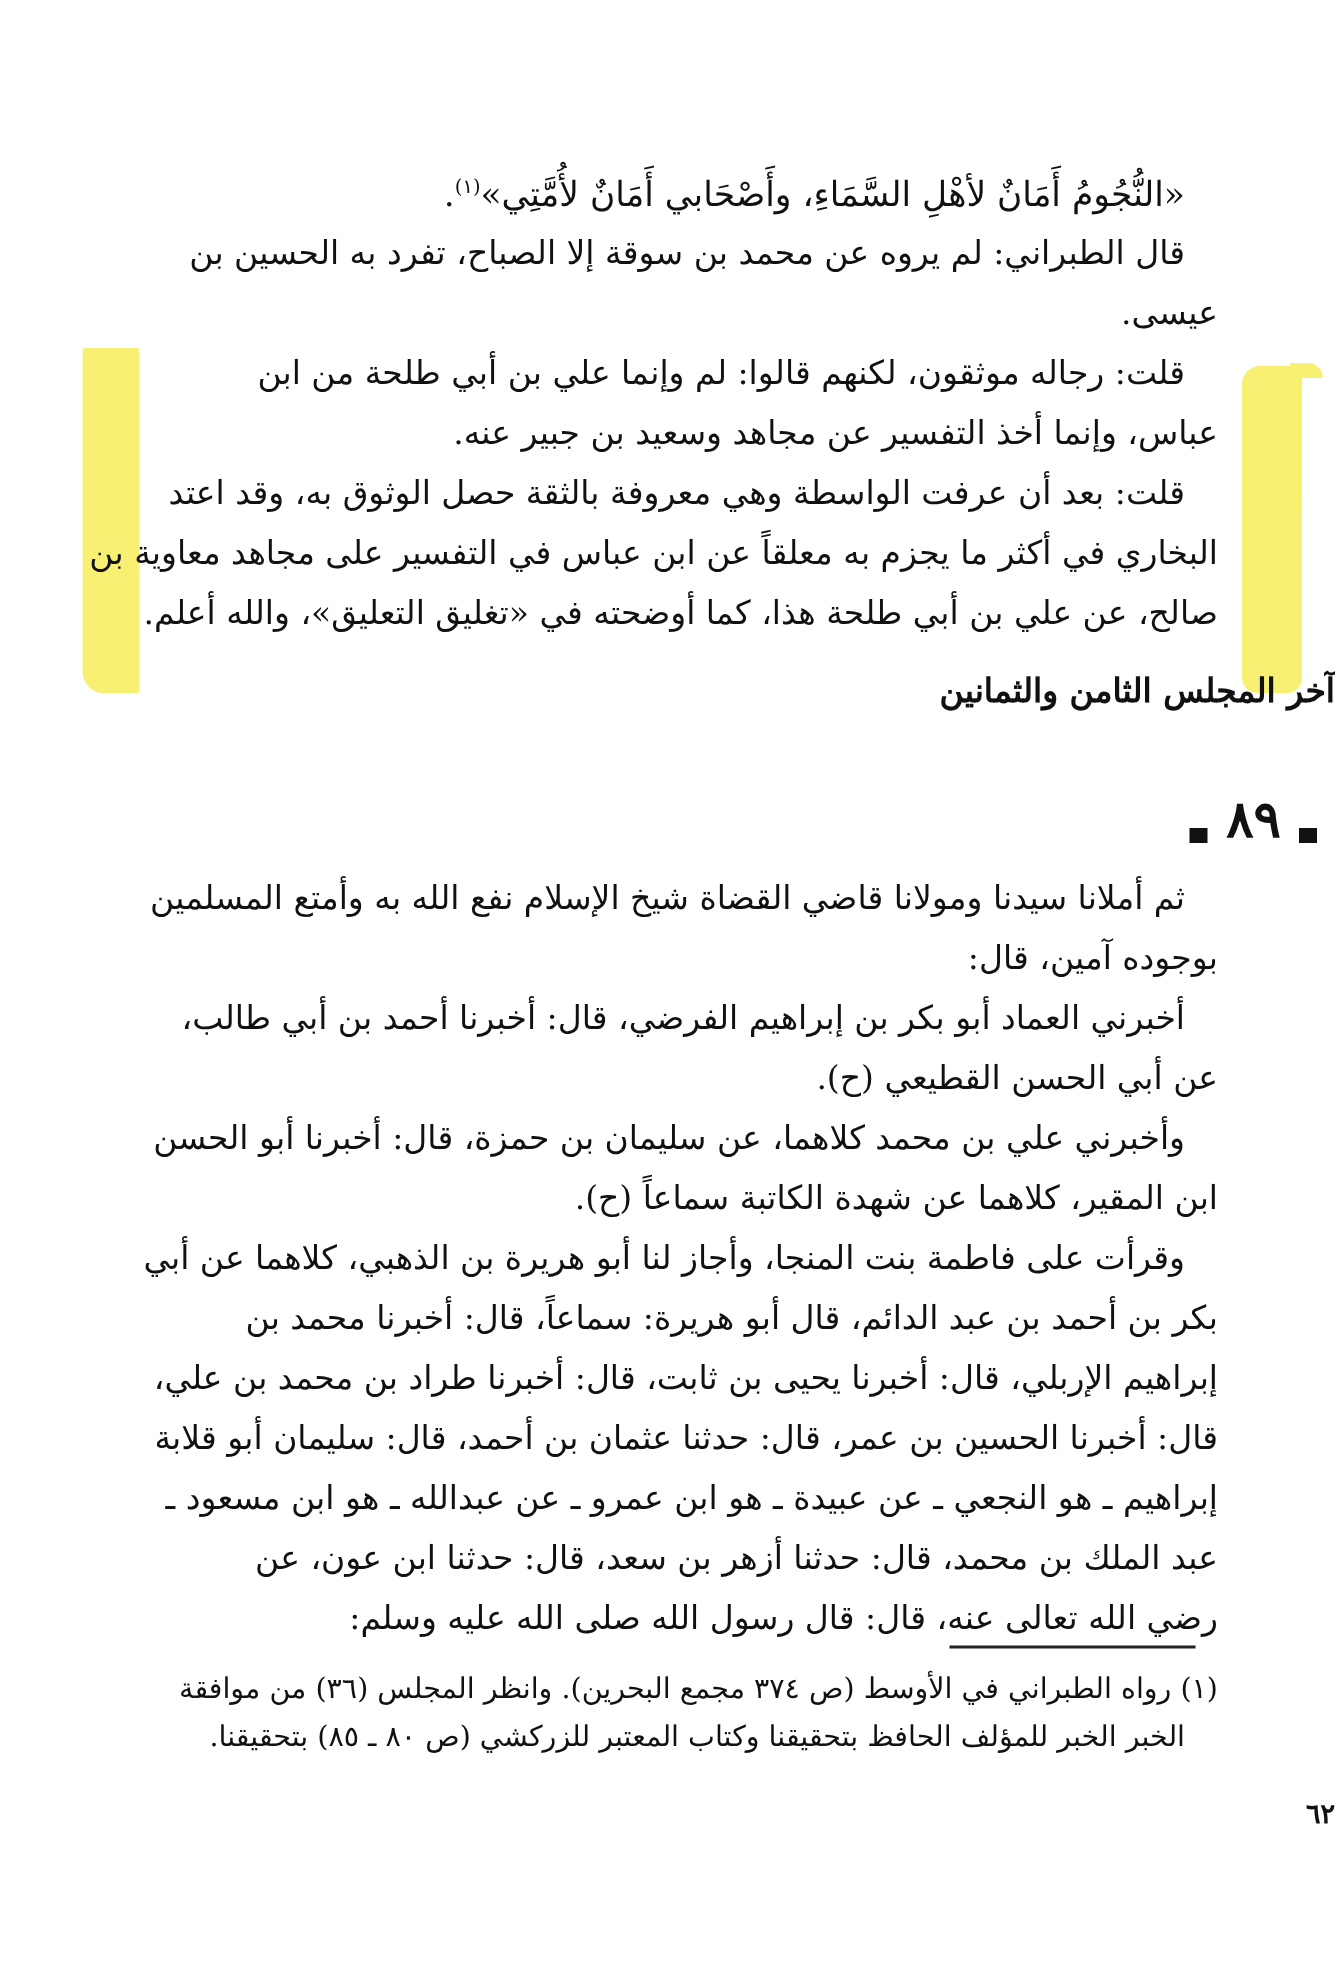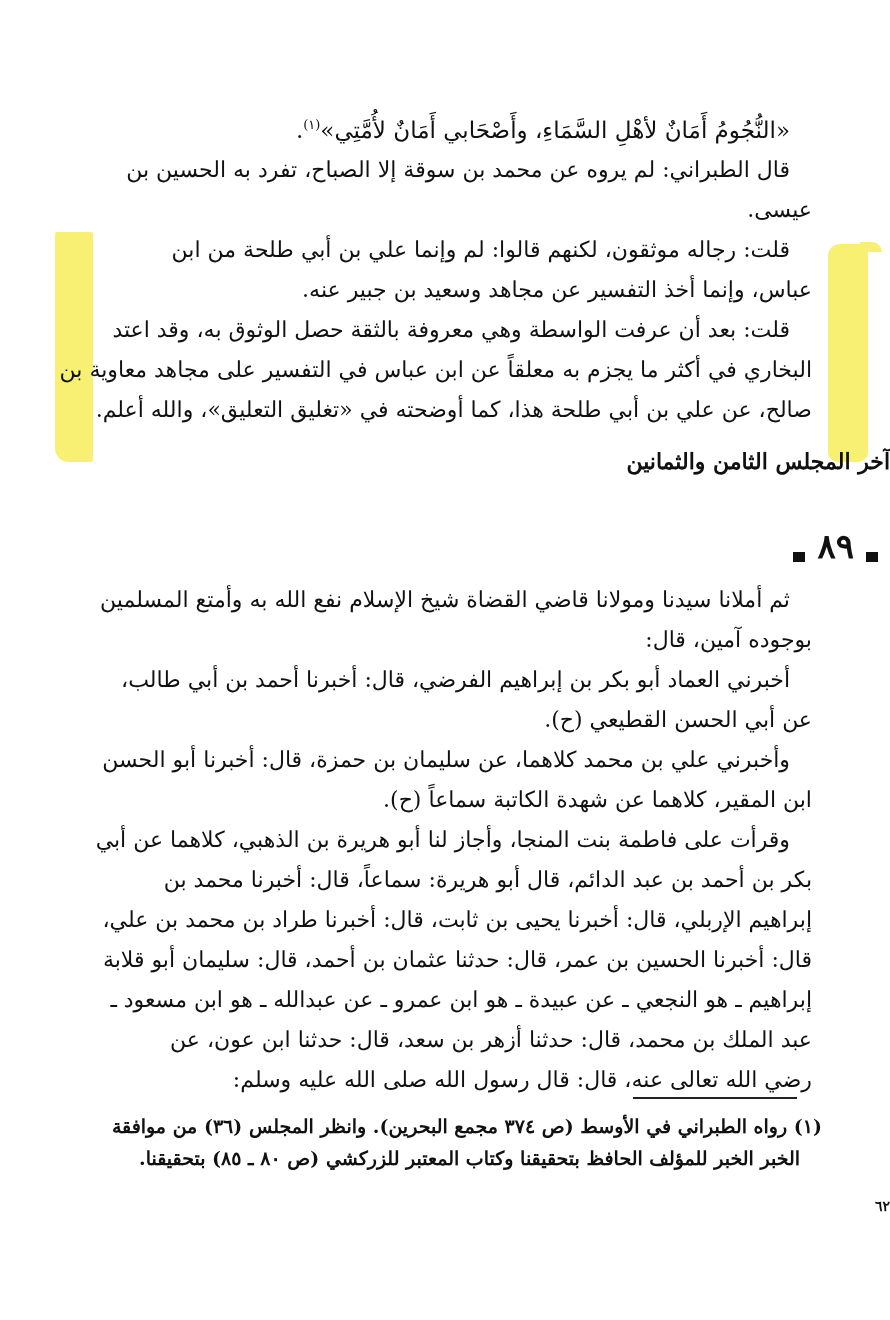--- a/index.html
+++ b/index.html
@@ -88,30 +88,29 @@
       top: 8px;
     }
     .footnote-rule {
       position: absolute;
       left: 633px; top: 1097px;
       width: 164px; height: 2px;
       background: #222;
     }
     .footnotes {
       position: absolute;
-      left: 114px; top: 1110px;
+      left: 104px; top: 1110px;
       width: 708px;
       direction: rtl;
       font-size: 19px;
       line-height: 32px;
-      font-weight: bold;
     }
     .page-number {
       top: 1198px;
-      font-size: 14px;
+      font-size: 18px;
       font-weight: bold;
     }
   </style>
 </head>
 <body>
 
 <div class="page">
 
   <div class="highlight hl-left"></div>
   <div class="highlight hl-right"></div>

